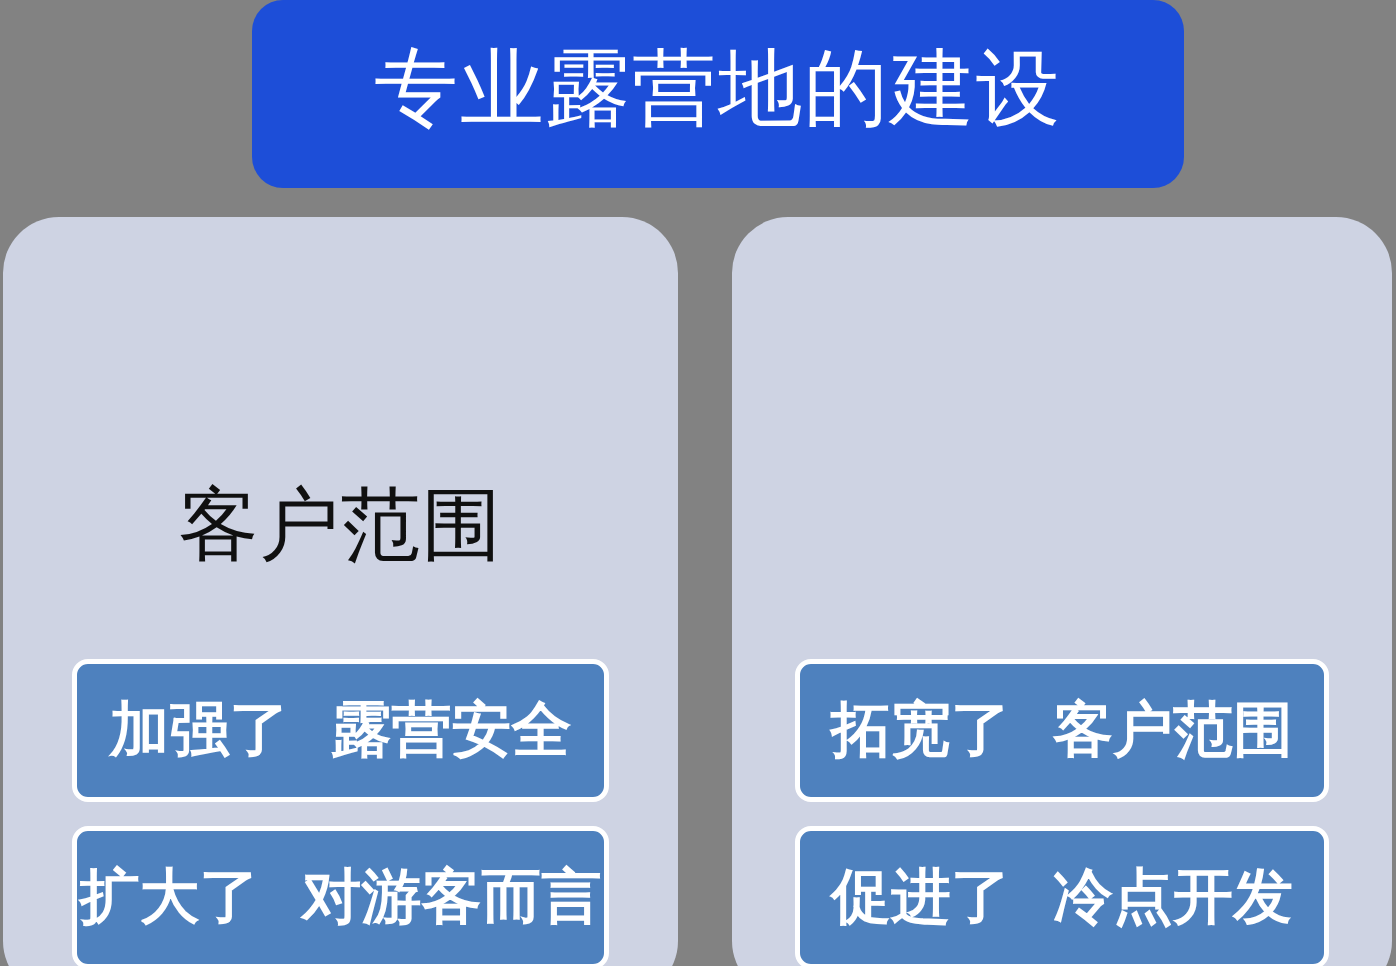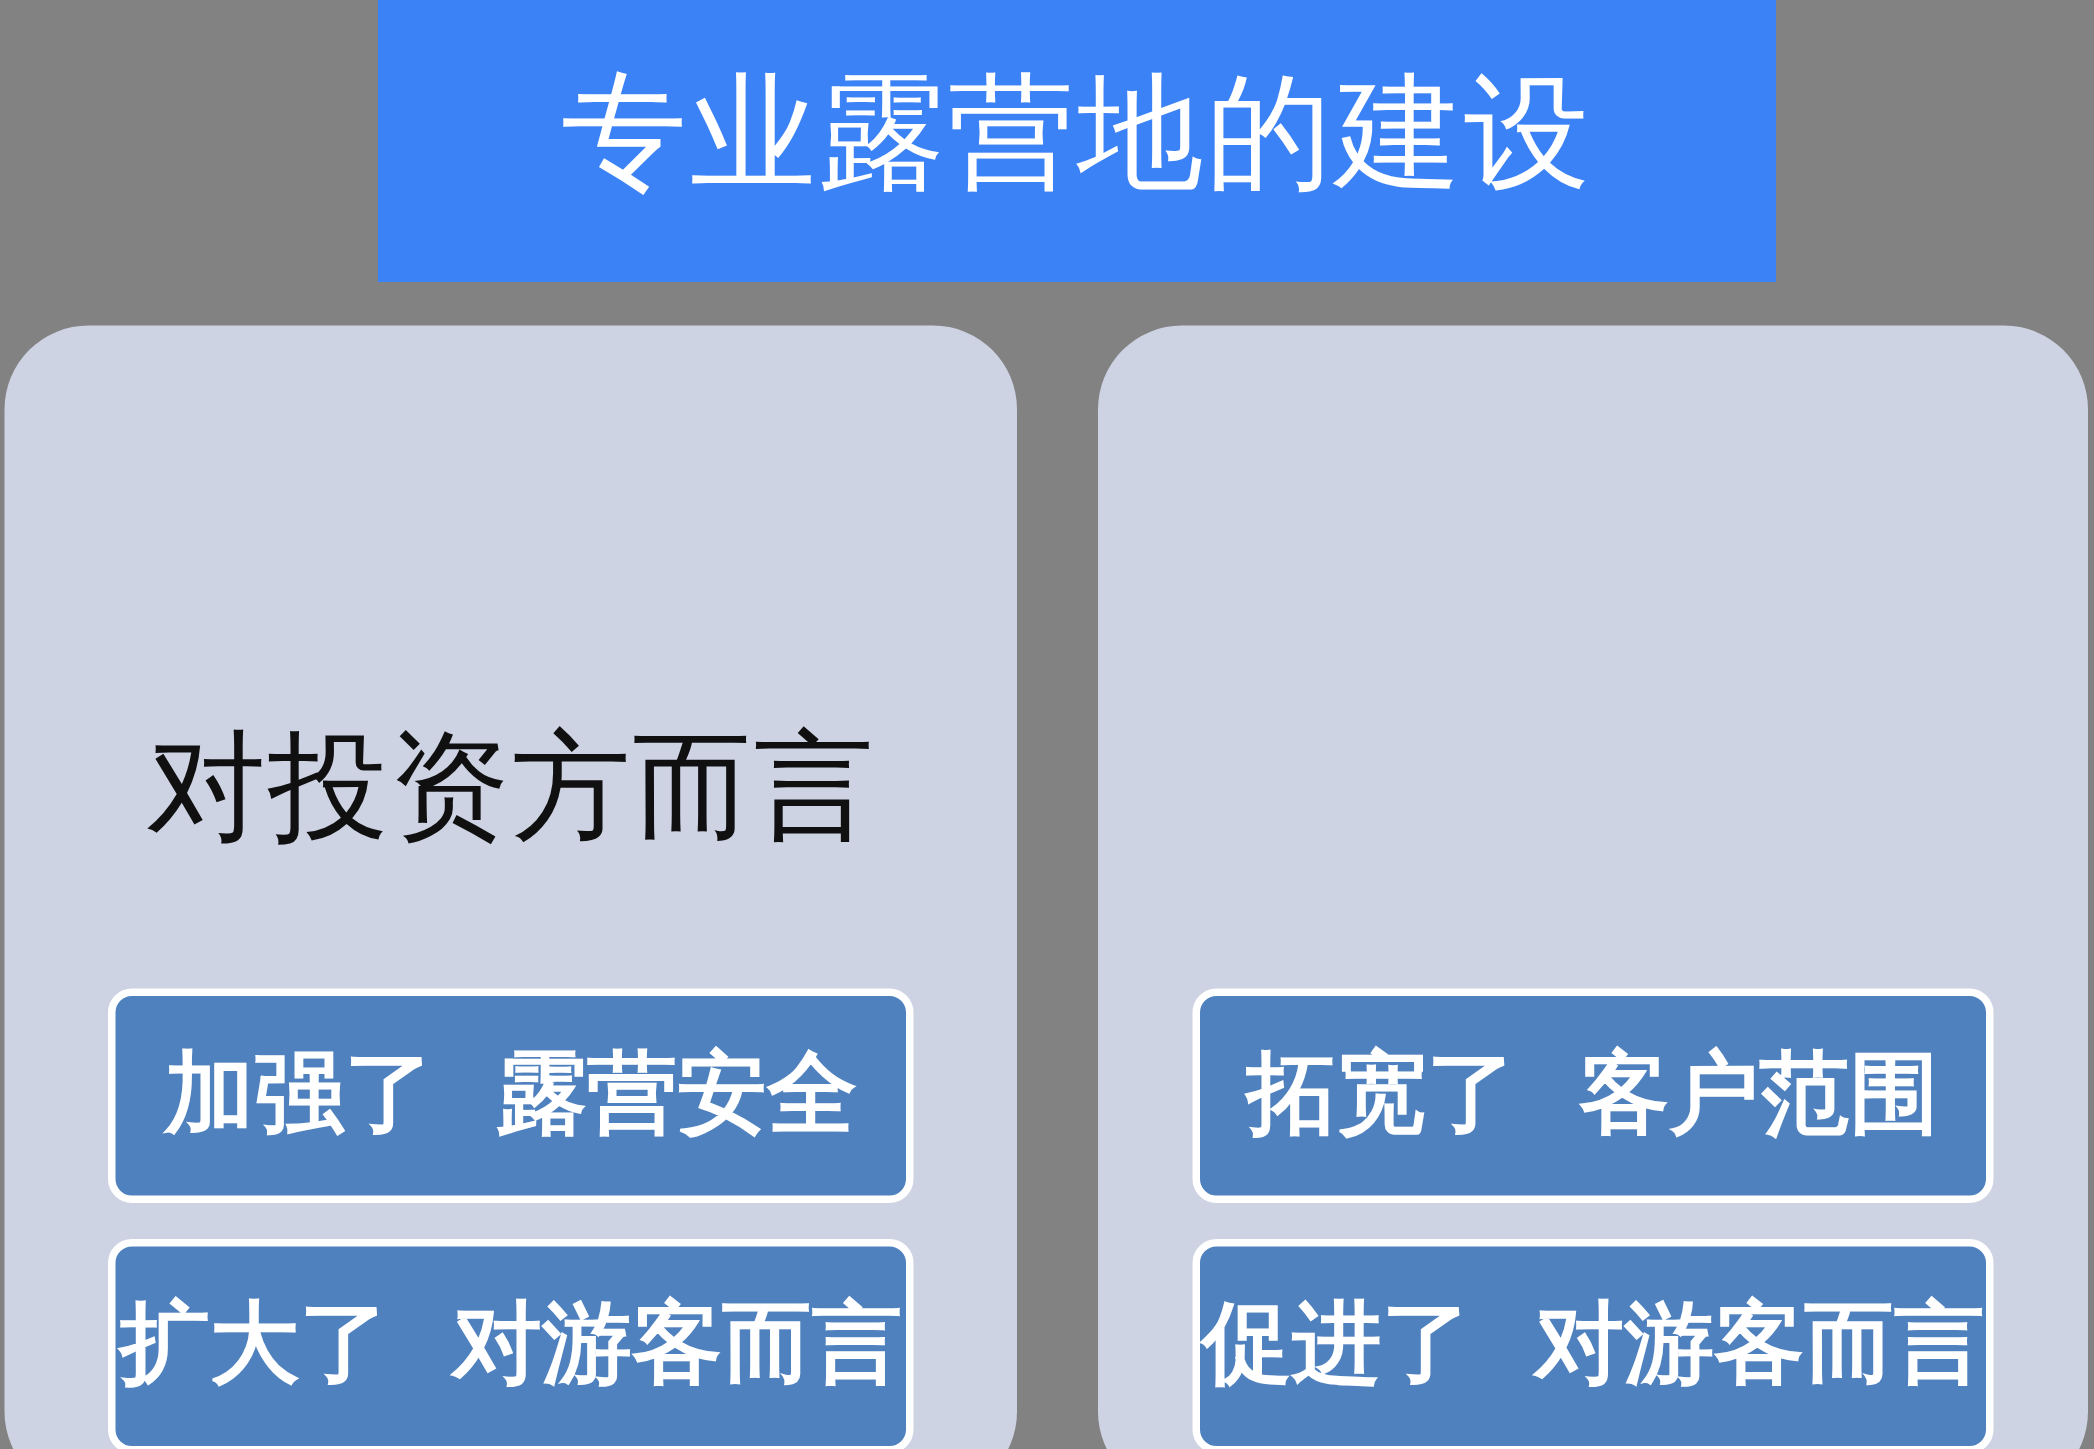--- a/index.html
+++ b/index.html
@@ -20,24 +20,25 @@
     overflow: hidden;
   }
 
   
   .title-banner {
     position: absolute;
     left: 252px;
     top: 0px;
     width: 932px;
     height: 188px;
-    background: #3b82f6;
+    background: #1d4ed8;
     display: flex;
     align-items: center;
     justify-content: center;
+    border-radius: 31px;
   }
   .title-text {
     color: #FFFFFF;
     font-family: "DejaVu Serif", "Liberation Serif", serif;
     font-size: 84px;
     line-height: 1;
     letter-spacing: 2px;
     white-space: nowrap;
     transform: translateY(-6px);
   }
@@ -104,39 +105,39 @@
 </head>
 <body>
 
 <div id="stage">
 
   <div class="title-banner">
     <div class="title-text">专业露营地的建设</div>
   </div>
 
   <div class="column column-left">
-    <div class="column-title">对投资方而言</div>
+    <div class="column-title">客户范围</div>
 
     <div class="pill-stack">
       <div class="pill">
         <span class="pill-text">加强了  露营安全</span>
       </div>
       <div class="pill">
         <span class="pill-text">扩大了  对游客而言</span>
       </div>
 
     </div>
   </div>
 
   <div class="column column-right">
 
     <div class="pill-stack">
       <div class="pill">
         <span class="pill-text">拓宽了  客户范围</span>
       </div>
       <div class="pill">
-        <span class="pill-text">促进了  对游客而言</span>
+        <span class="pill-text">促进了  冷点开发</span>
       </div>
 
     </div>
   </div>
 
 </div>
 
 </body></html>

